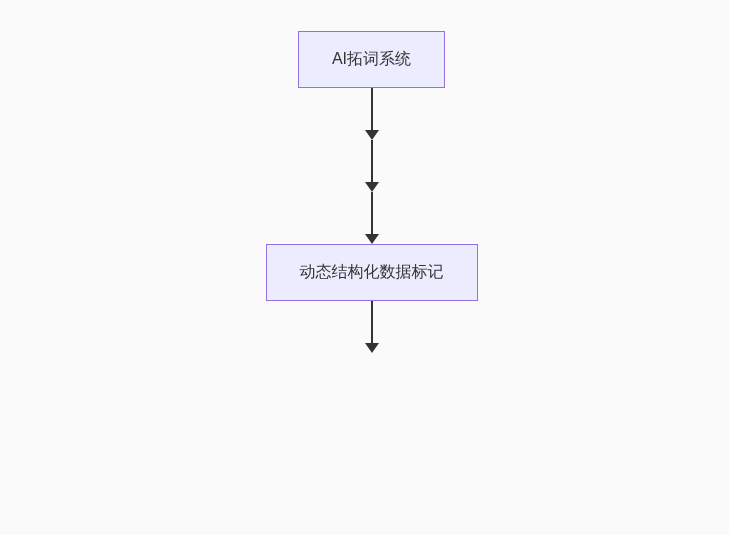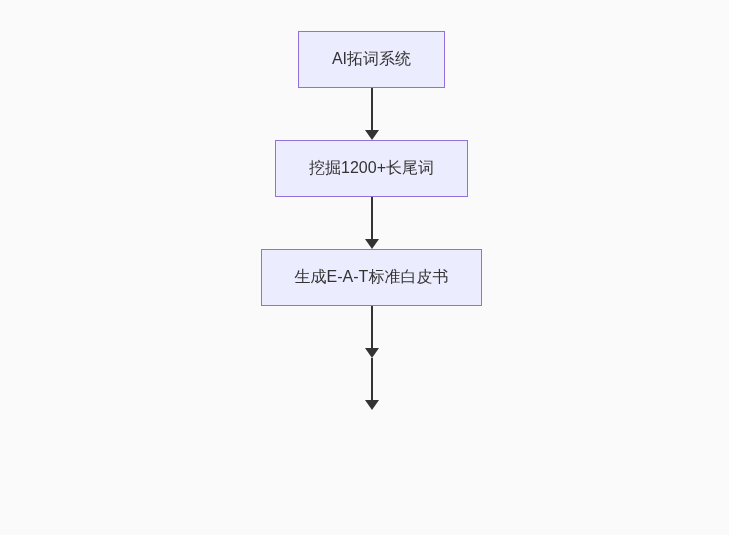--- a/index.html
+++ b/index.html
@@ -67,39 +67,36 @@
 
     <div class="node">
       <span>AI拓词系统</span>
     </div>
 
     <div class="arrow">
       <div class="line"></div>
       <div class="head"></div>
     </div>
 
-    <div class="node">
-      <span>挖掘1200+长尾词</span>
-    </div>
-
-    <div class="arrow">
-      <div class="line"></div>
-      <div class="head"></div>
-    </div>
-
-    <div class="node">
-      <span>生成E-A-T标准白皮书</span>
-    </div>
 
     <div class="arrow">
       <div class="line"></div>
       <div class="head"></div>
     </div>
 
 
     <div class="arrow">
       <div class="line"></div>
       <div class="head"></div>
     </div>
 
+    <div class="node">
+      <span>动态结构化数据标记</span>
+    </div>
+
+    <div class="arrow">
+      <div class="line"></div>
+      <div class="head"></div>
+    </div>
+
 
   </div>
 </div>
 
 </body></html>

